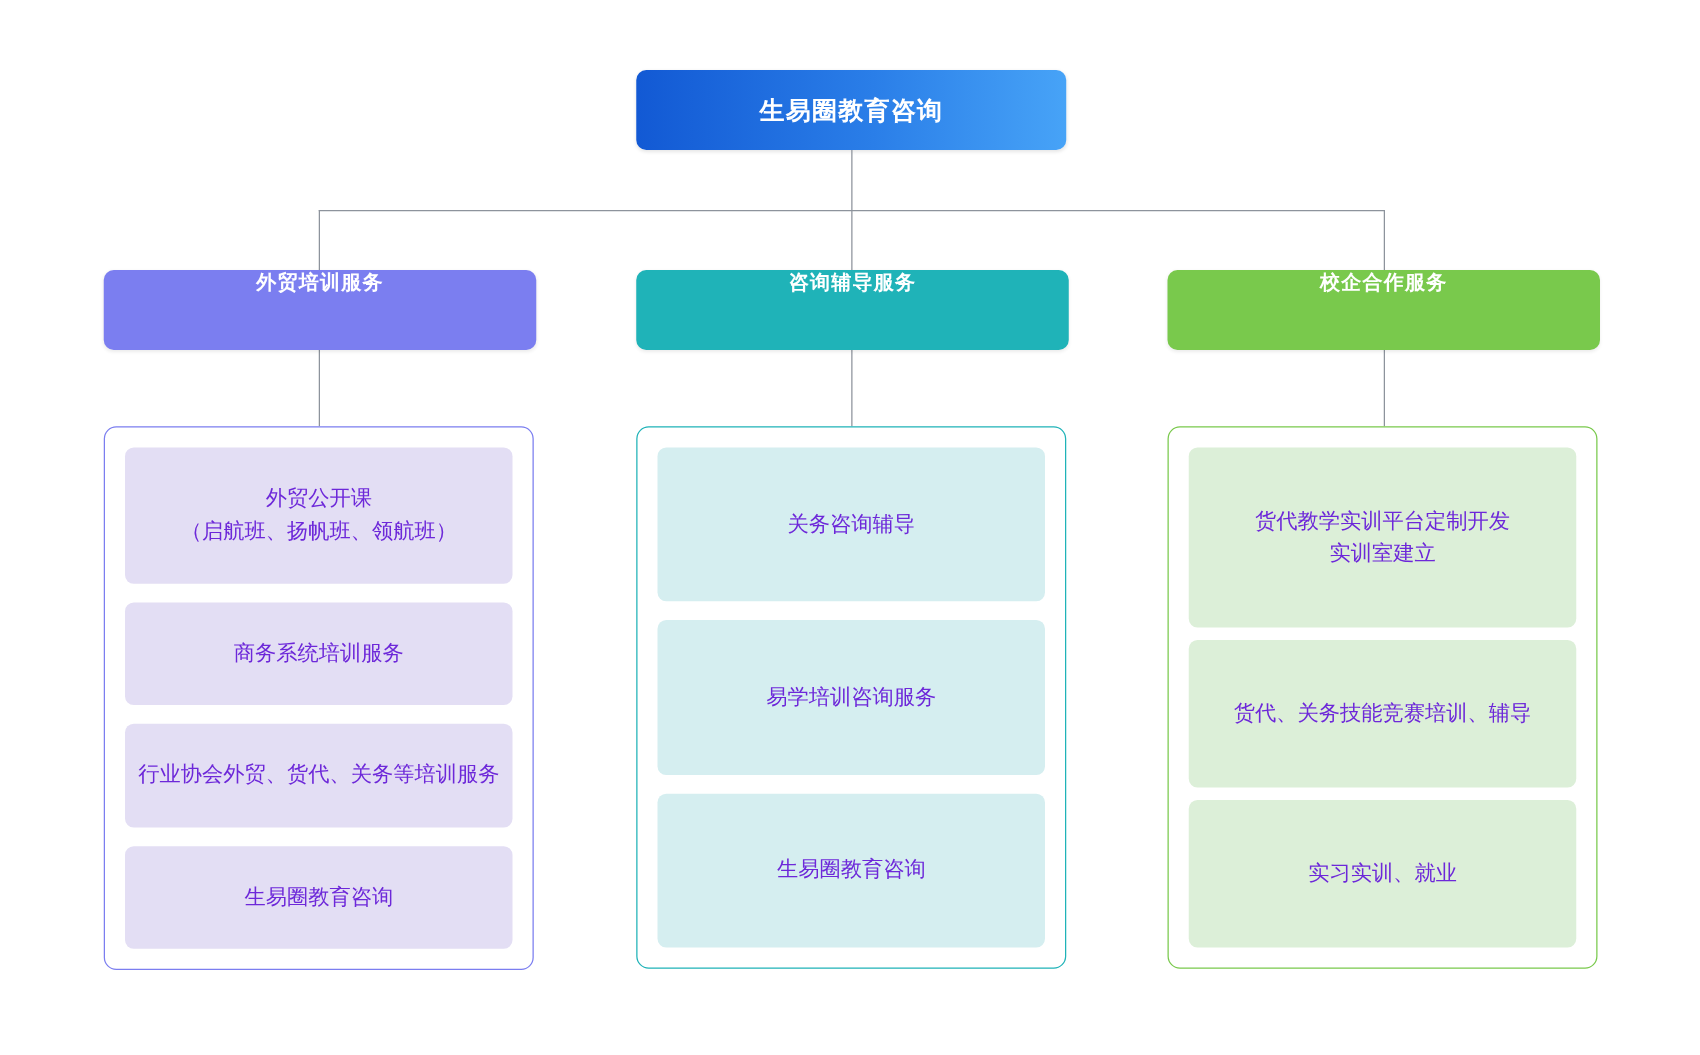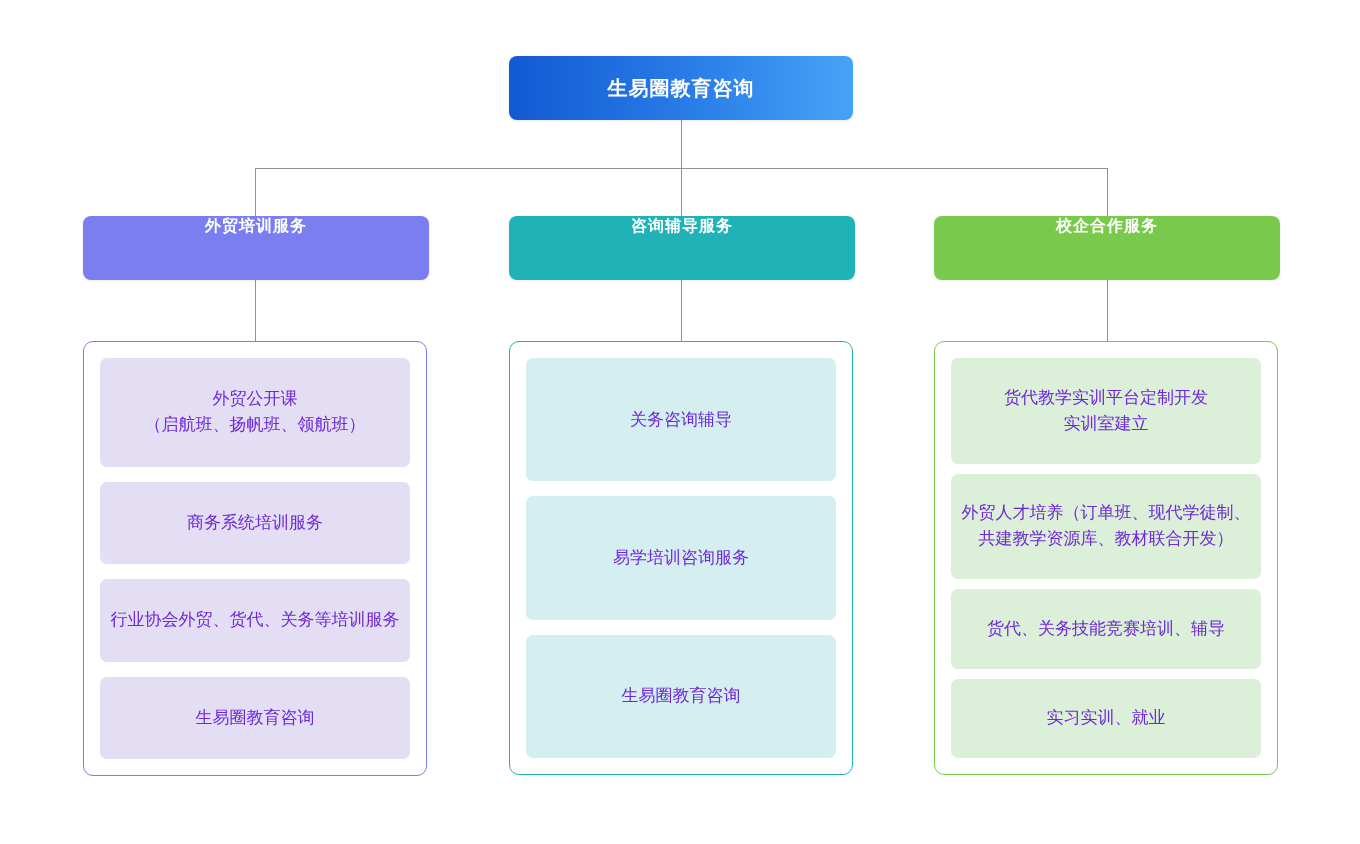--- a/index.html
+++ b/index.html
@@ -169,23 +169,20 @@
   <div class="column col-green">
     <div class="col-header">
       <span>校企合作服务</span>
     </div>
     <div class="col-body">
       <div class="item">
         <span class="item-text">货代教学实训平台定制开发
 实训室建立</span>
       </div>
       <div class="item">
-        <span class="item-text">外贸人才培养（订单班、现代学徒制、共建教学资源库、教材联合开发）</span>
-      </div>
-      <div class="item">
         <span class="item-text">货代、关务技能竞赛培训、辅导</span>
       </div>
       <div class="item">
         <span class="item-text">实习实训、就业</span>
       </div>
     </div>
   </div>
 
 </div>
 

